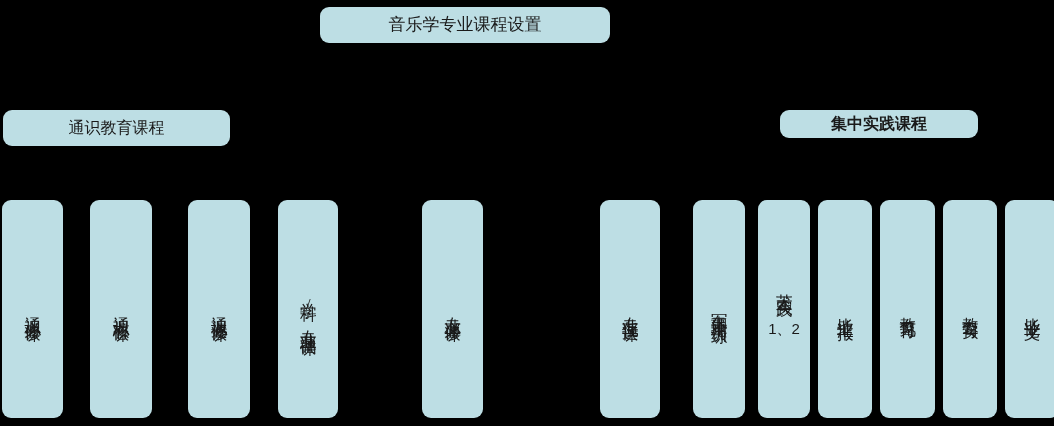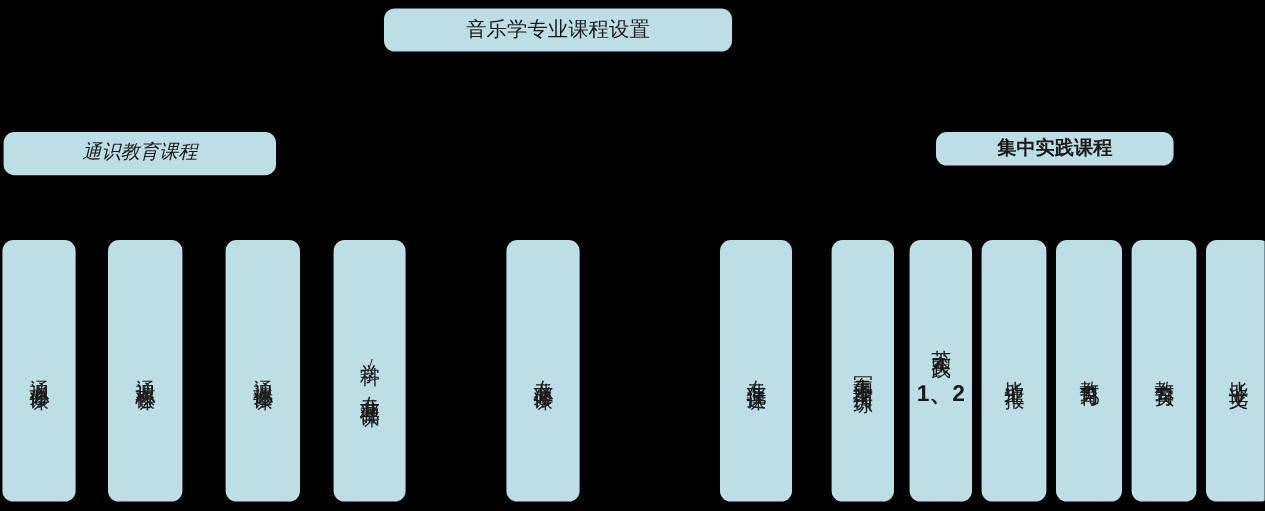--- a/index.html
+++ b/index.html
@@ -47,37 +47,37 @@
   }
   .leaf-box .vtext {
     display: block;
     writing-mode: vertical-rl;
     text-orientation: upright;
   }
   .leaf-inline {
     writing-mode: horizontal-tb;
     text-orientation: mixed;
     letter-spacing: 0px;
-    font-size: 19px;
+    font-size: 15px;
     display: block;
     font-family: "Liberation Sans", sans-serif;
-    font-weight: bold;
+    font-weight: normal;
     margin-top: 30px;
   }
 </style>
 </head>
 <body>
 
 <div id="canvas">
 
   <div class="box title-box" style="left:320px; top:7px; width:290px; height:36px;">
     <span>音乐学专业课程设置</span>
   </div>
 
-  <div class="box cat-box" style="left:3px; top:110px; width:227px; height:36px;font-style:italic;">
+  <div class="box cat-box" style="left:3px; top:110px; width:227px; height:36px;">
     <span>通识教育课程</span>
   </div>
 
 
   <div class="box cat-box" style="left:780px; top:110px; width:198px; height:28px;font-weight:bold;">
     <span>集中实践课程</span>
   </div>
 
   <div class="box leaf-box" style="left:2px; top:200px; width:61px; height:218px;">
     <span class="vtext">通识必修课</span>

